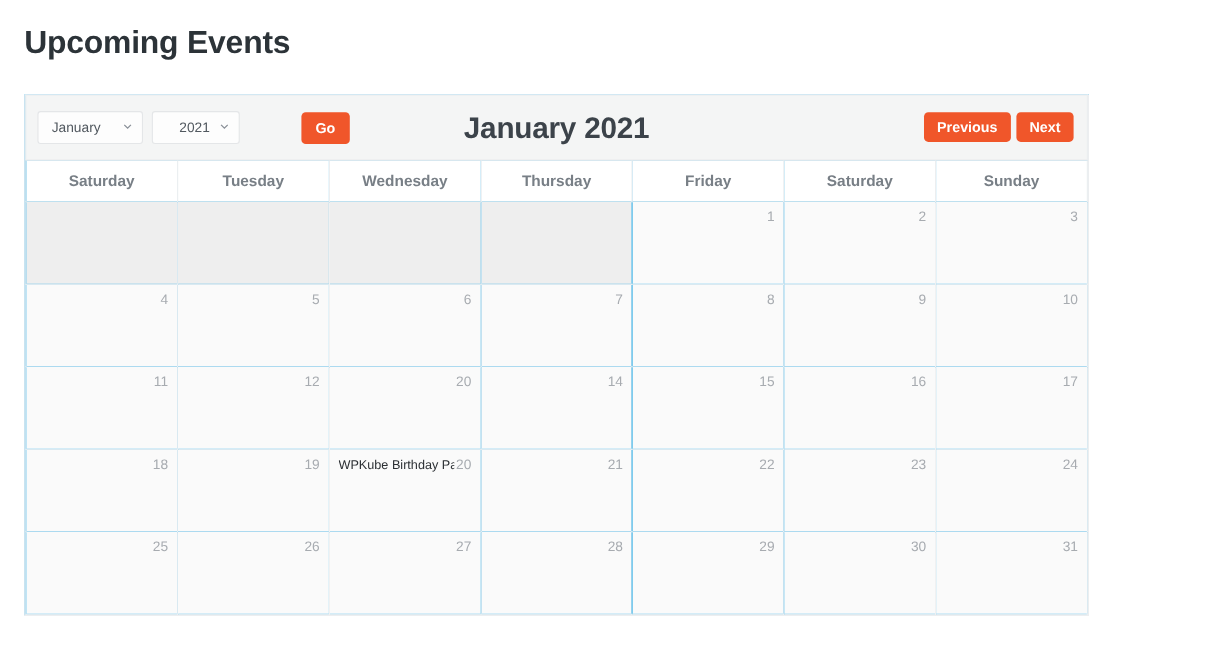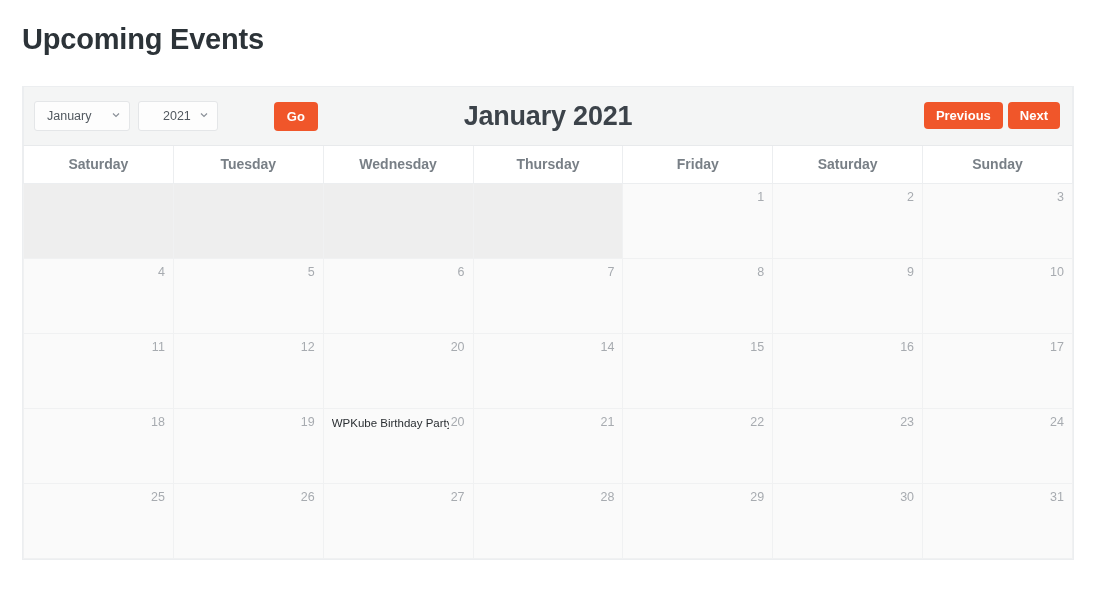--- a/index.html
+++ b/index.html
@@ -32,21 +32,21 @@
     color: #2c3338;
     letter-spacing: -0.2px;
     line-height: 34px;
   }
 
   
   .calendar {
     position: absolute;
     left: 22px;
     top: 86px;
-    width: 1052px;
+    width: 968px;
     background: #0ea5e9;
     border: 1px solid #eceef0;
     border-top: none;
   }
 
   
   .cal-toolbar {
     position: relative;
     height: 60px;
     background: #f4f5f5;

